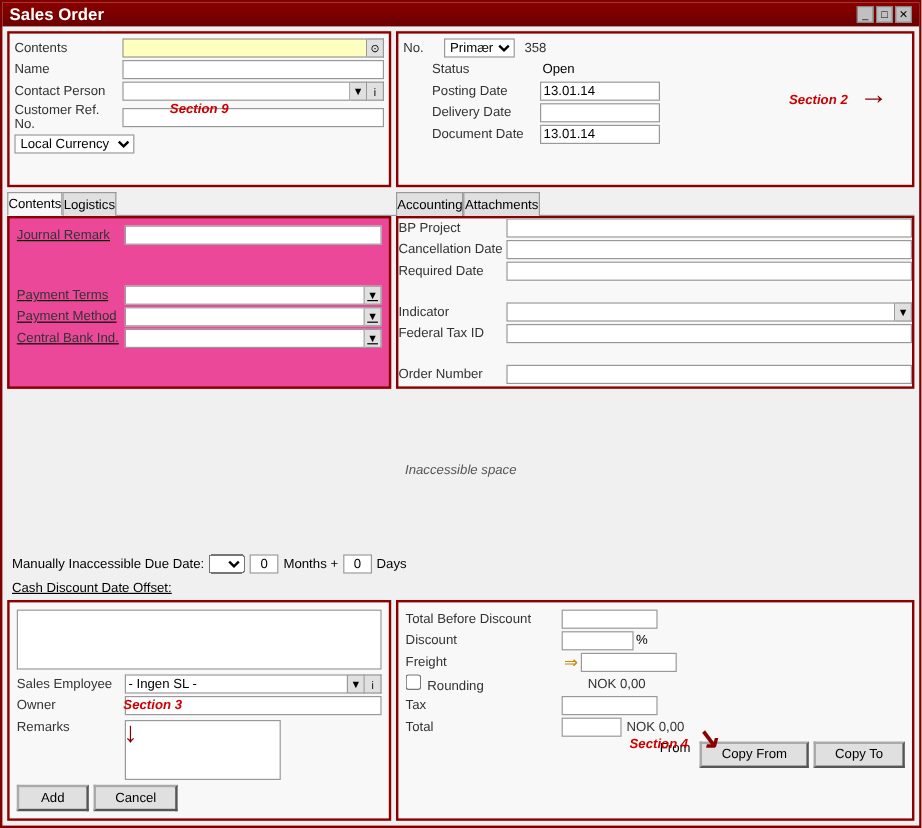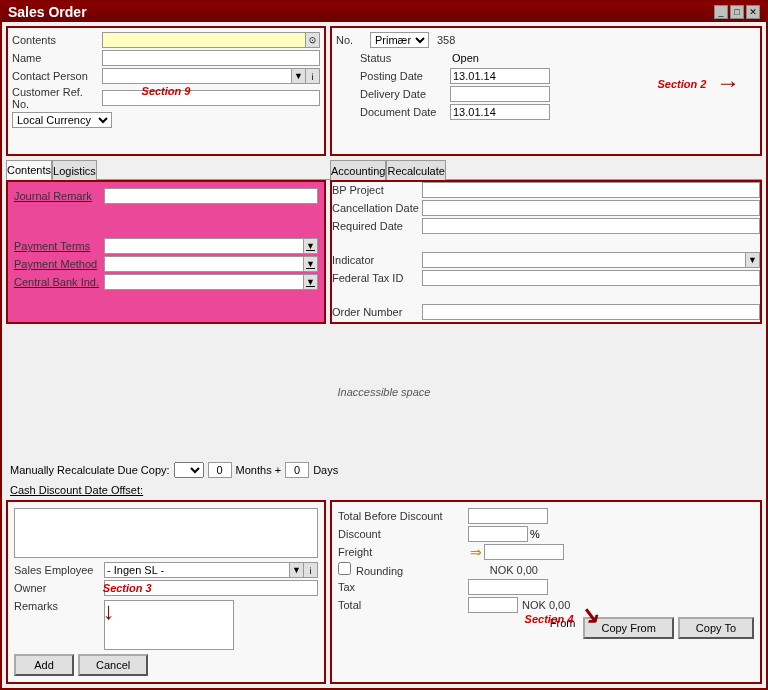--- a/index.html
+++ b/index.html
@@ -277,21 +277,21 @@
           <div style="flex:1; border-bottom:1px solid #999;"></div>
         </div>
 
         <div style="width:4px; border-bottom:1px solid #999;"></div>
 
         <div style="display:flex; flex:1;">
           <div class="tab">
             <span>Accounting</span>
           </div>
           <div class="tab">
-            <span>Recalculate</span>
+            <span>Attachments</span>
           </div>
           <div style="flex:1; border-bottom:1px solid #999;"></div>
         </div>
       </div>
 
       <div class="middle-row">
 
         <div class="tab-content-left">
           <div class="form-row">
             <span class="form-label">Journal Remark</span>
@@ -354,21 +354,21 @@
           </div>
         </div>
       </div>
     </div>
 
     <div class="inaccessible">
       <span>Inaccessible space</span>
     </div>
 
     <div class="recalc-row">
-      <span>Manually Recalculate Due Copy:</span>
+      <span>Manually Inaccessible Due Date:</span>
       <select style="height:16px; font-size:11px; width:30px;"><option></option></select>
       <input type="text" value="0" style="width: 24px; height: 16px; border: 1px solid rgb(153, 153, 153); text-align: center;">
       <span>Months +</span>
       <input type="text" value="0" style="width: 24px; height: 16px; border: 1px solid rgb(153, 153, 153); text-align: center;">
       <span>Days</span>
     </div>
 
     <div style="padding: 0 4px; text-decoration: underline;">
       <span>Cash Discount Date Offset:</span>
     </div>

